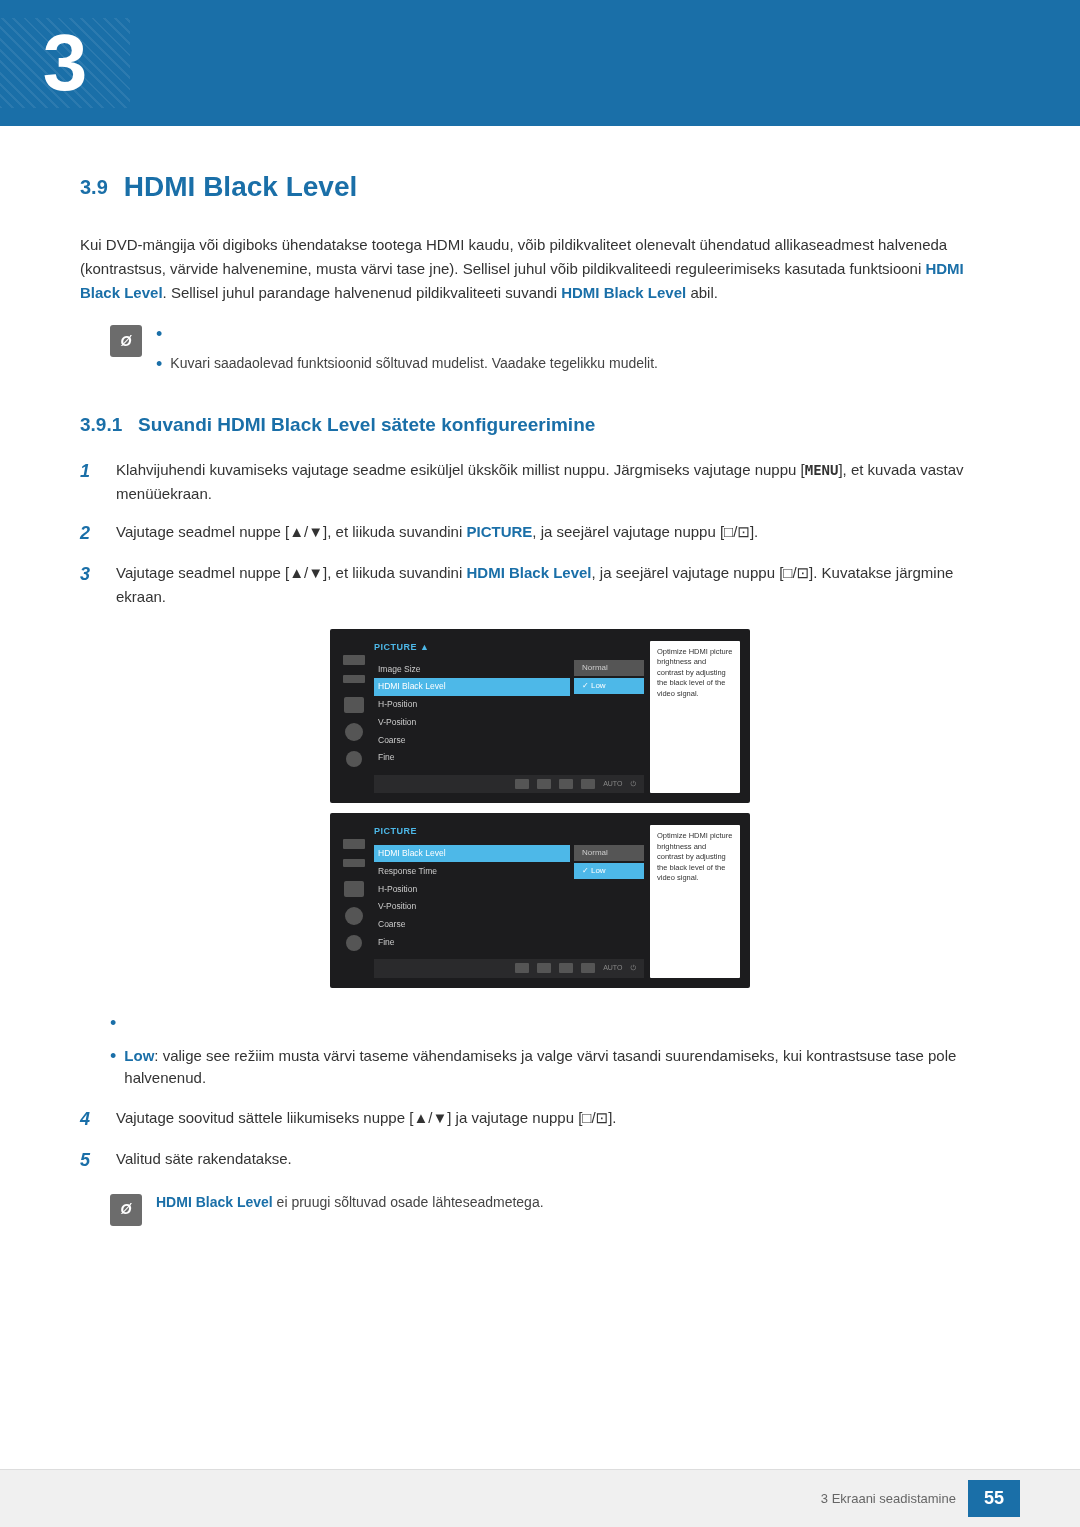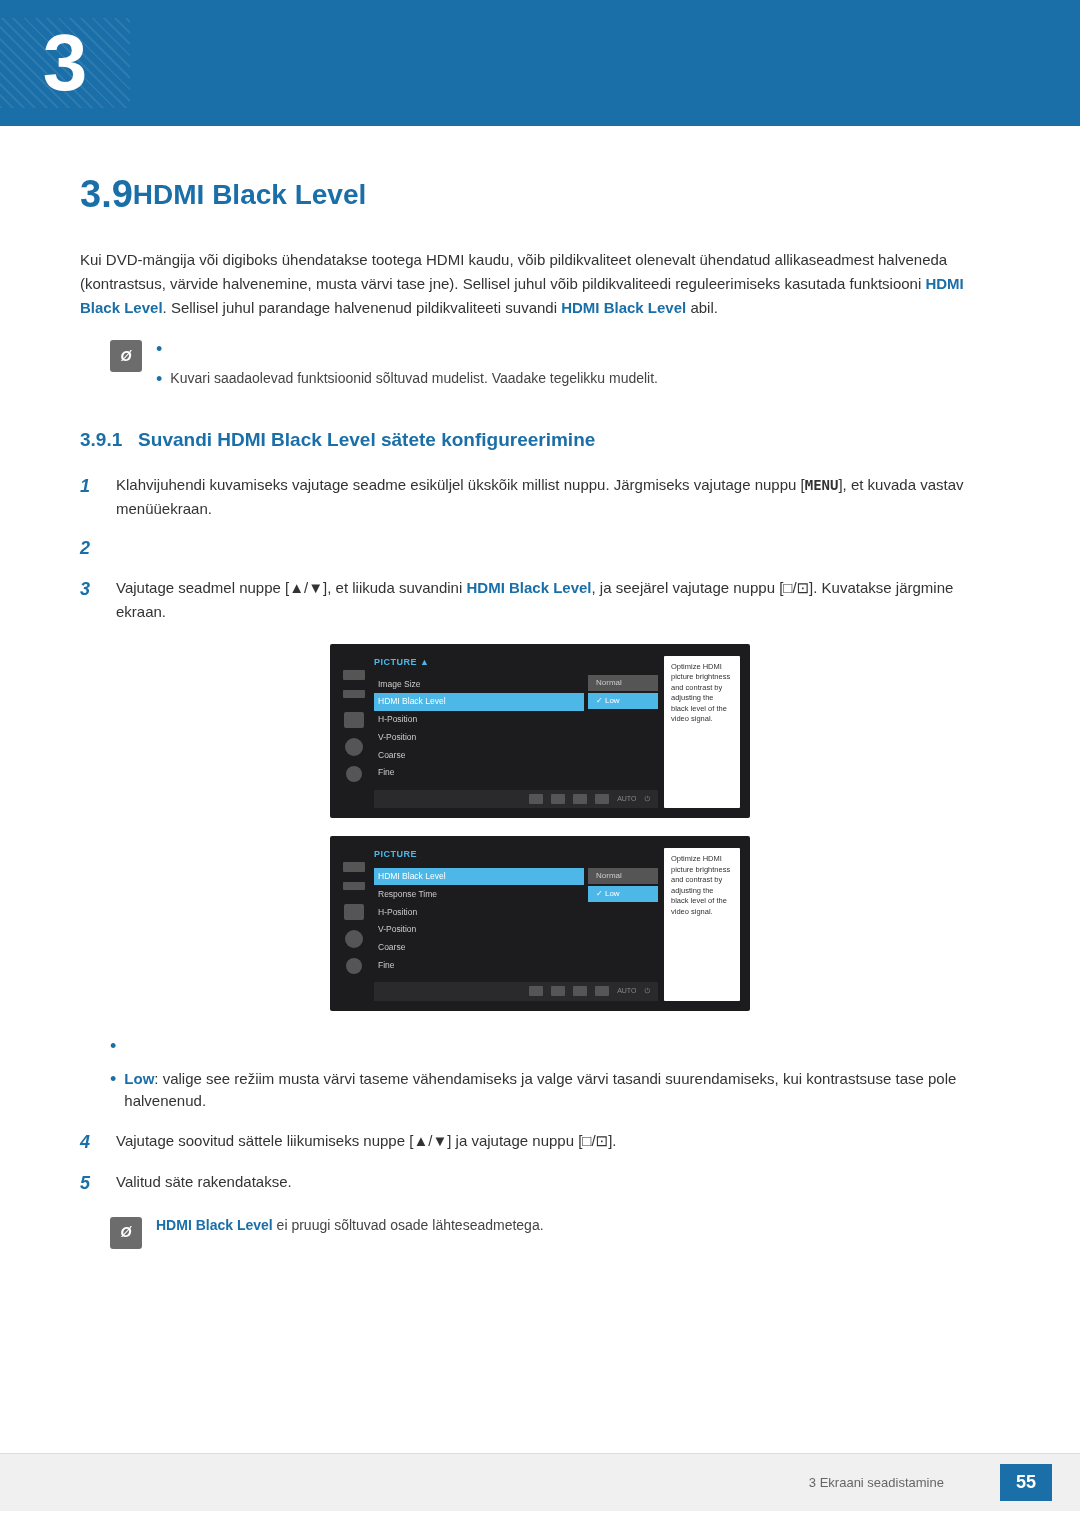--- a/index.html
+++ b/index.html
@@ -67,22 +67,23 @@
     }
 
     
     .section-heading {
       display: flex;
       align-items: center;
       margin-bottom: 25px;
     }
     .section-number {
       color: #1a6fa8;
-      font-size: 38px;
-      font-weight: bold;
+      font-size: 20px;
+      font-weight: bold;
+      margin-right: 16px;
     }
     .section-title {
       color: #1a6fa8;
       font-size: 28px;
       font-weight: bold;
     }
 
     
     .body-text {
       font-size: 15px;
@@ -169,21 +170,21 @@
       color: #333;
       line-height: 1.6;
     }
 
     
     .mockup-container {
       display: flex;
       flex-direction: column;
       align-items: center;
       margin: 20px 0 24px 0;
-      gap: 18px;
+      gap: 10px;
     }
 
     
     .screen-mockup {
       background: #1c1c1e;
       width: 420px;
       border-radius: 2px;
       padding: 12px 10px 10px 10px;
       display: flex;
       gap: 6px;
@@ -266,49 +267,48 @@
       color: #888;
       font-size: 7px;
     }
 
     
     .mock-tooltip {
       background: white;
       color: #333;
       font-size: 7.5px;
       padding: 6px 7px;
-      width: 76px;
+      width: 90px;
       line-height: 1.4;
       border-radius: 1px;
       flex-shrink: 0;
     }
 
     
     .option-list {
       margin: 16px 0 16px 30px;
     }
     .option-item {
       display: flex;
       align-items: flex-start;
       margin-bottom: 8px;
     }
 
     
     .page-footer {
       position: absolute;
-      bottom: 16px;
+      bottom: 0;
       left: 0;
       right: 0;
       background: #f0f0f0;
-      padding: 10px 28px;
+      padding: 10px 60px;
       display: flex;
       justify-content: flex-end;
       align-items: center;
       border-top: 1px solid #ddd;
-      gap: 44px;
     }
     .footer-text {
       color: #666;
       font-size: 13px;
     }
     .footer-page {
       background: #1a6fa8;
       color: white;
       font-size: 18px;
       font-weight: bold;
@@ -374,20 +374,23 @@
 
   <ul class="step-list">
     <li class="step-item">
       <span class="step-number">1</span>
       <span class="step-text">
         Klahvijuhendi kuvamiseks vajutage seadme esiküljel ükskõik millist nuppu. Järgmiseks vajutage nuppu [<span class="key-label">MENU</span>], et kuvada vastav menüüekraan.
       </span>
     </li>
     <li class="step-item">
       <span class="step-number">2</span>
+      <span class="step-text">
+        Vajutage seadmel nuppe [▲/▼], et liikuda suvandini <span class="bold-blue bold-black">PICTURE</span>, ja seejärel vajutage nuppu [□/⊡].
+      </span>
     </li>
     <li class="step-item">
       <span class="step-number">3</span>
       <span class="step-text">
         Vajutage seadmel nuppe [▲/▼], et liikuda suvandini <span class="bold-blue bold-black">HDMI Black Level</span>, ja seejärel vajutage nuppu [□/⊡]. Kuvatakse järgmine ekraan.
       </span>
     </li>
   </ul>
 
   <div class="mockup-container">

